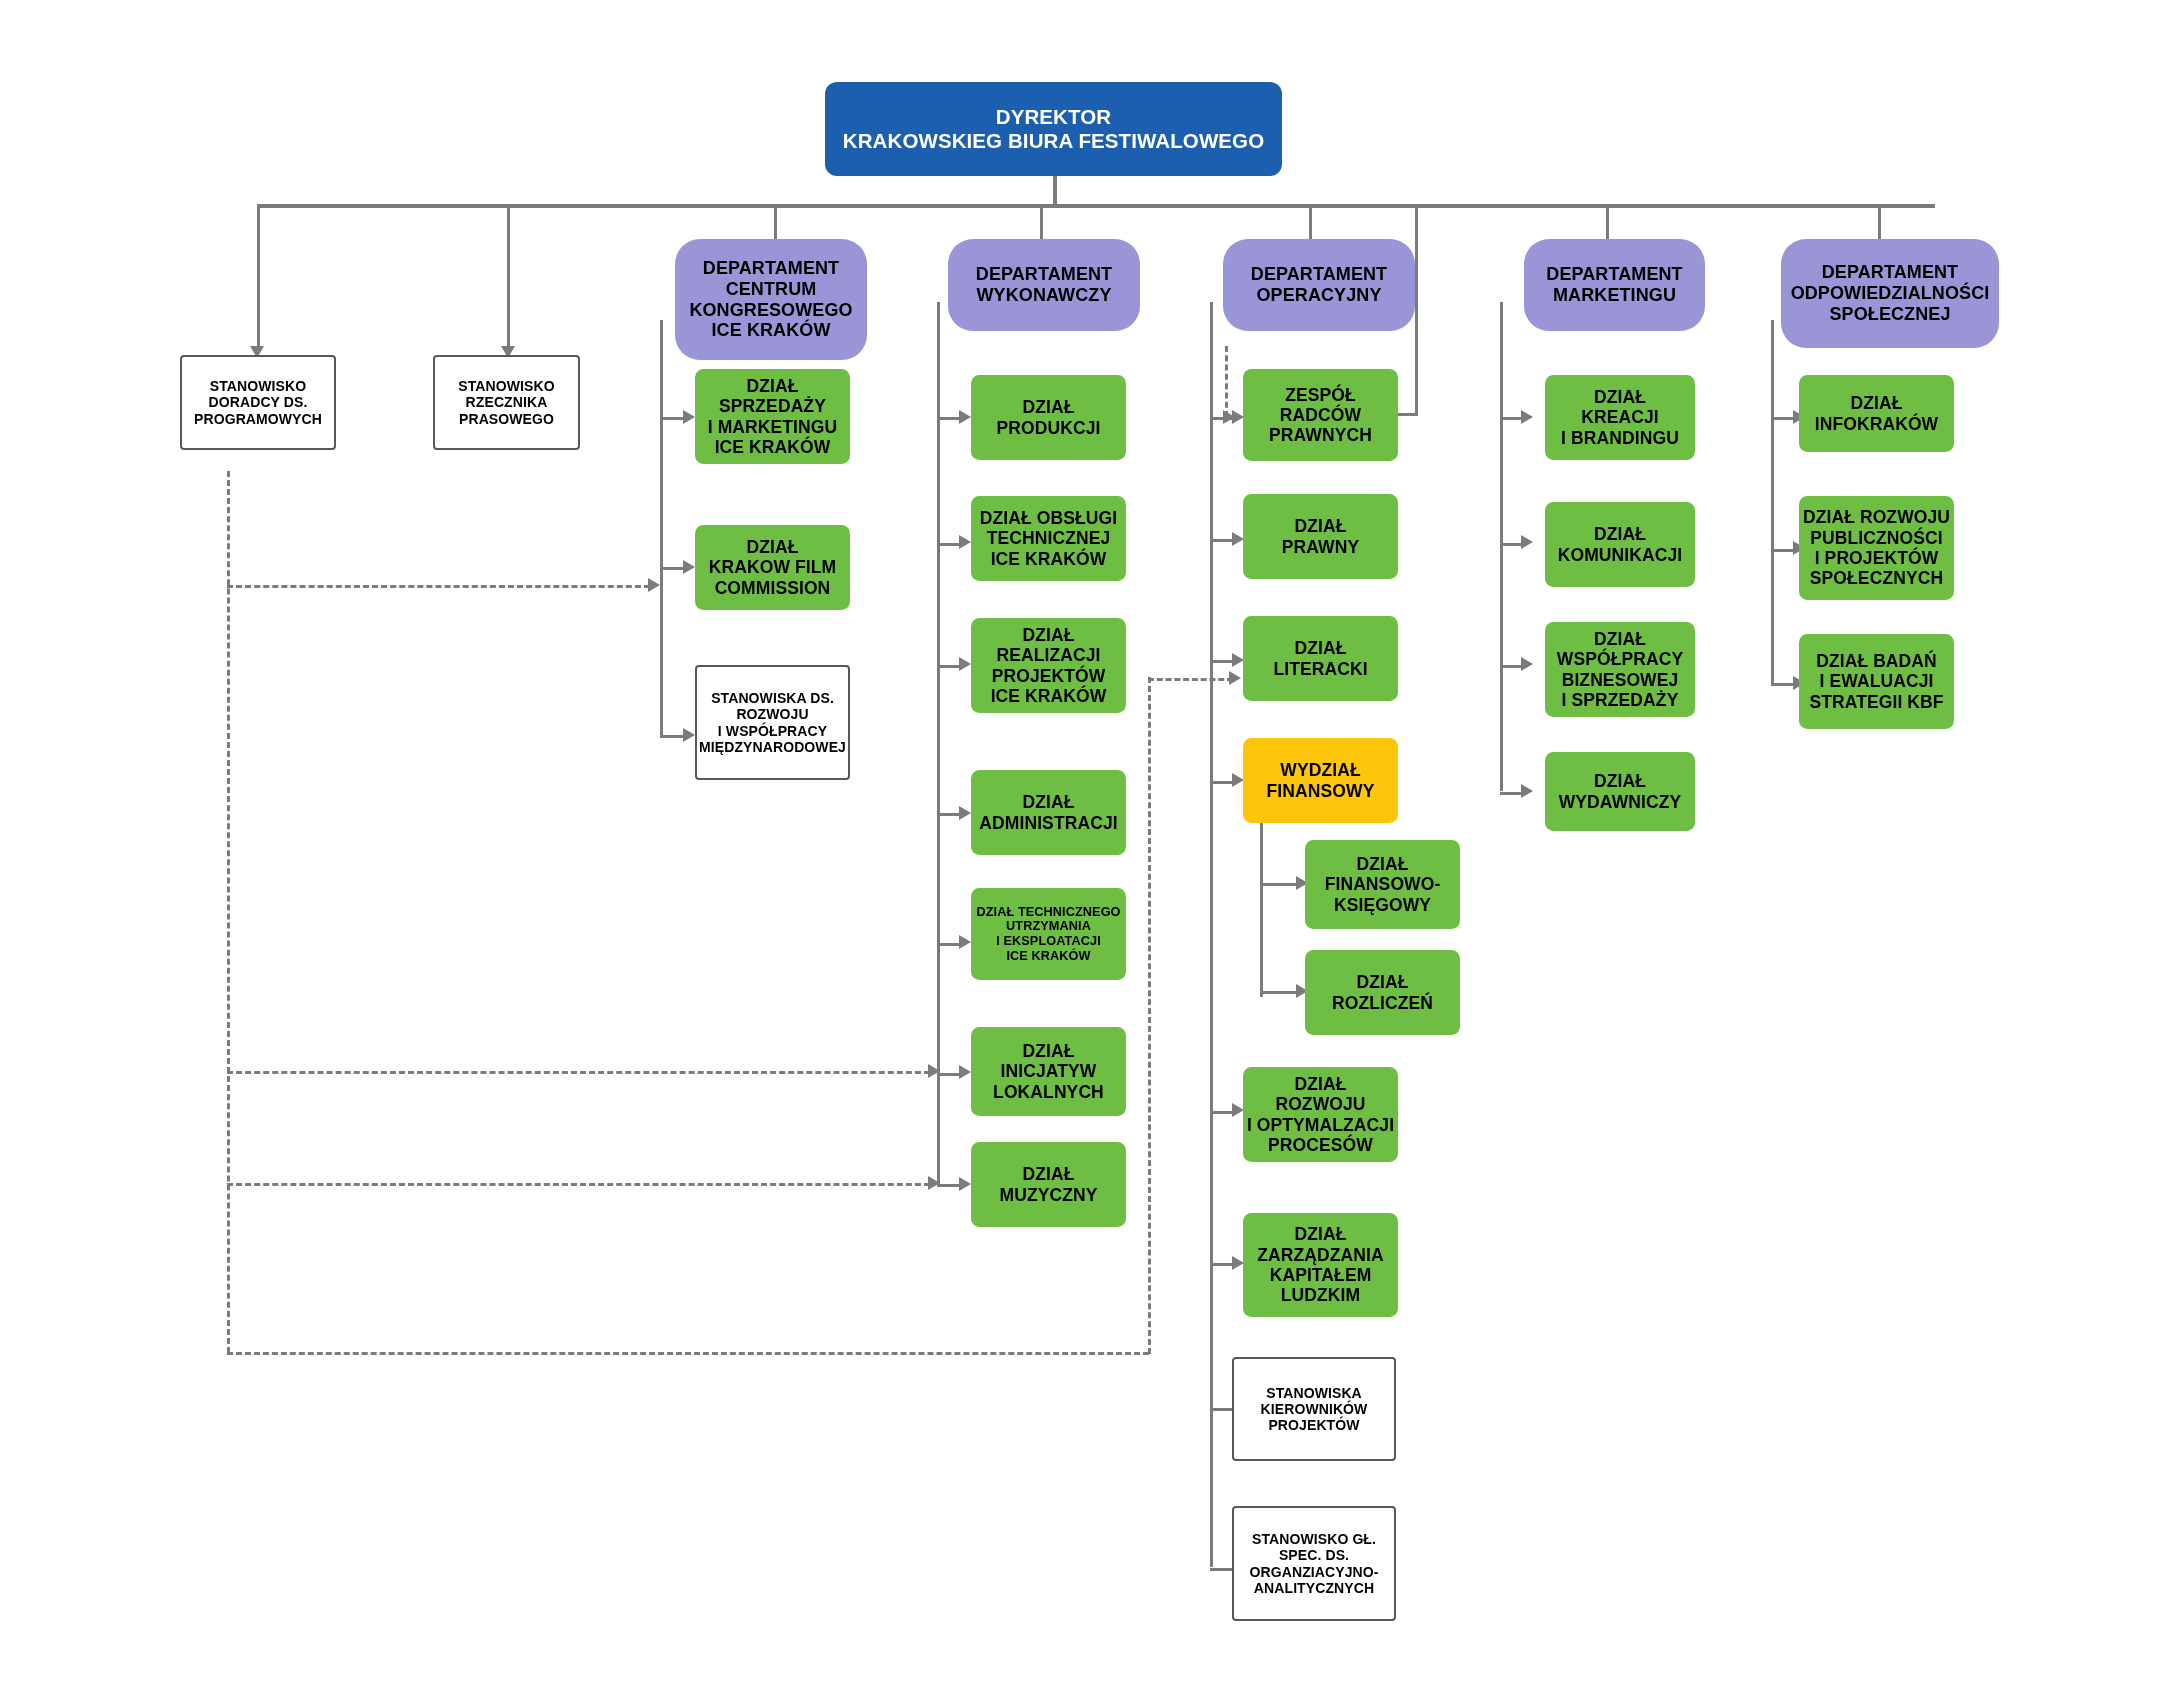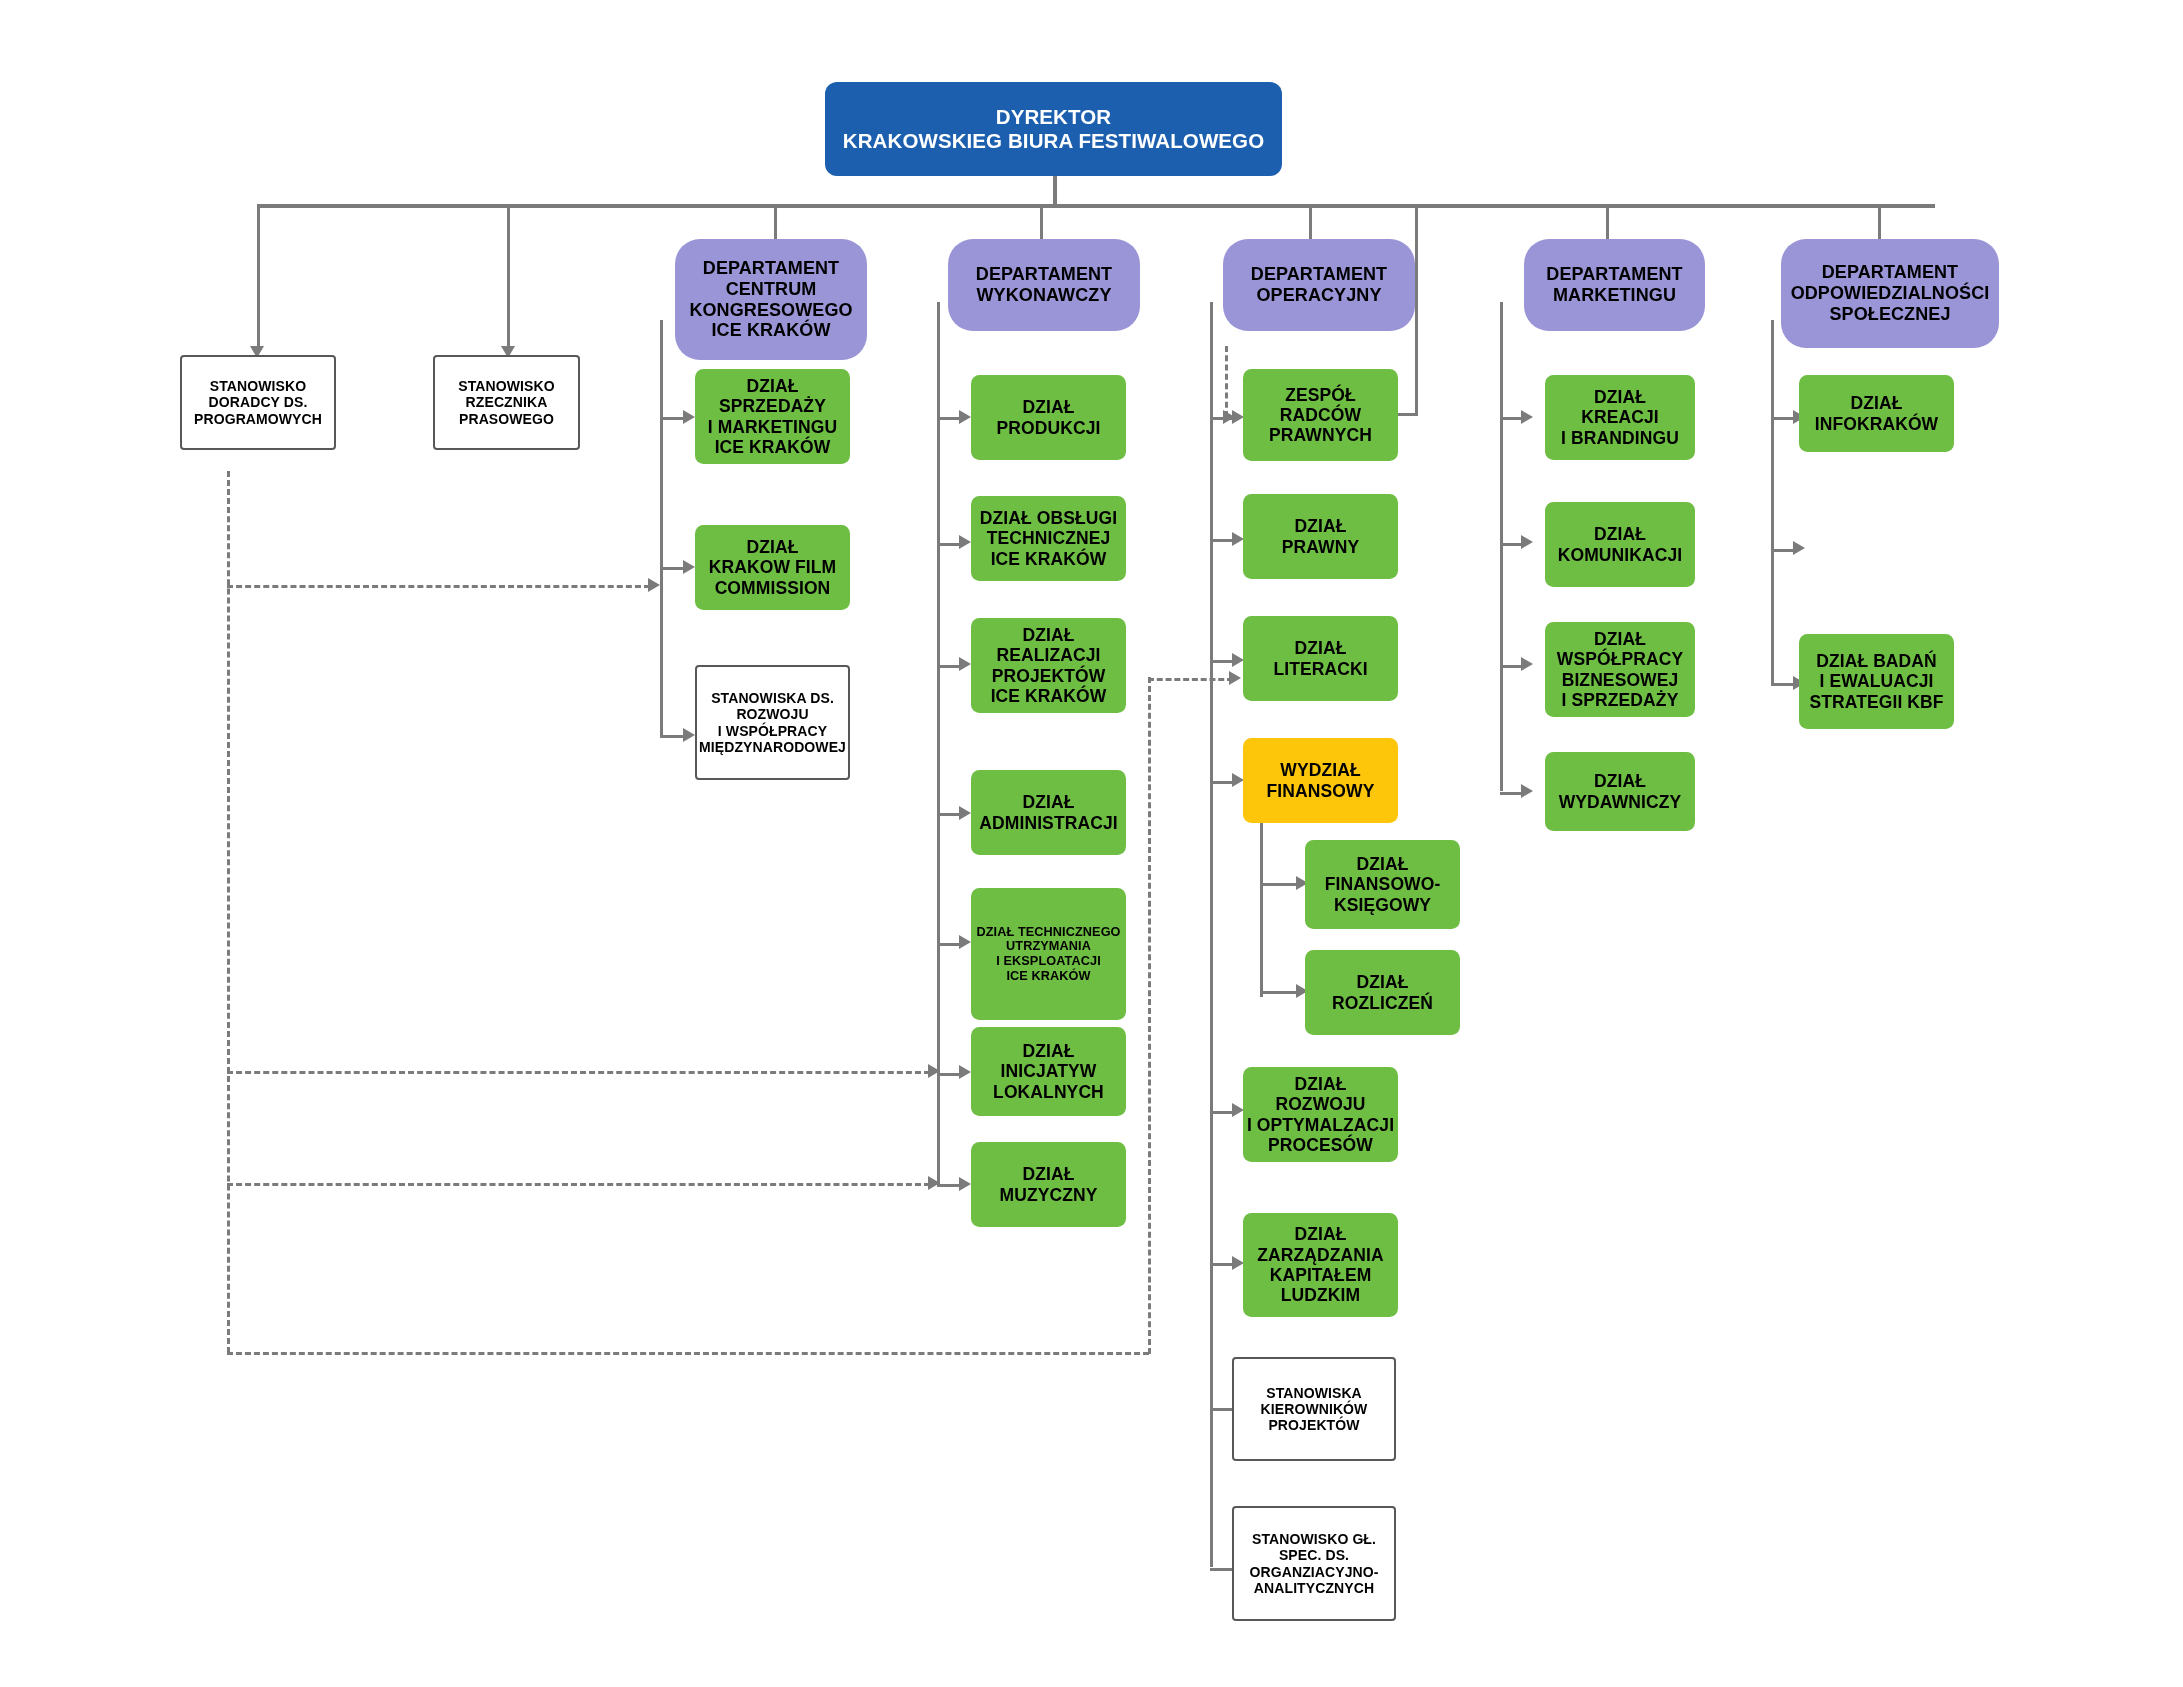--- a/index.html
+++ b/index.html
@@ -173,21 +173,21 @@
 PRODUKCJI</div>
   <div class="node n-green" style="left:955px;top:496px;width:155px;height:85px;">DZIAŁ OBSŁUGI
 TECHNICZNEJ
 ICE KRAKÓW</div>
   <div class="node n-green" style="left:955px;top:618px;width:155px;height:95px;">DZIAŁ
 REALIZACJI
 PROJEKTÓW
 ICE KRAKÓW</div>
   <div class="node n-green" style="left:955px;top:770px;width:155px;height:85px;">DZIAŁ
 ADMINISTRACJI</div>
-  <div class="node n-green small" style="left:955px;top:888px;width:155px;height:132px;">DZIAŁ TECHNICZNEGO
+  <div class="node n-green small" style="left:955px;top:888px;width:155px;height:92px;">DZIAŁ TECHNICZNEGO
 UTRZYMANIA
 I EKSPLOATACJI
 ICE KRAKÓW</div>
   <div class="node n-green" style="left:955px;top:1027px;width:155px;height:89px;">DZIAŁ
 INICJATYW
 LOKALNYCH</div>
   <div class="node n-green" style="left:955px;top:1142px;width:155px;height:85px;">DZIAŁ
 MUZYCZNY</div>
 
   <div class="node n-dept" style="left:1207px;top:239px;width:192px;height:92px;">DEPARTAMENT
@@ -234,18 +234,22 @@
 BIZNESOWEJ
 I SPRZEDAŻY</div>
   <div class="node n-green" style="left:1529px;top:752px;width:150px;height:79px;">DZIAŁ
 WYDAWNICZY</div>
 
   <div class="node n-dept" style="left:1765px;top:239px;width:218px;height:109px;">DEPARTAMENT
 ODPOWIEDZIALNOŚCI
 SPOŁECZNEJ</div>
   <div class="node n-green" style="left:1783px;top:375px;width:155px;height:77px;">DZIAŁ
 INFOKRAKÓW</div>
+  <div class="node n-green" style="left:1783px;top:496px;width:155px;height:104px;">DZIAŁ ROZWOJU
+PUBLICZNOŚCI
+I PROJEKTÓW
+SPOŁECZNYCH</div>
   <div class="node n-green" style="left:1783px;top:634px;width:155px;height:95px;">DZIAŁ BADAŃ
 I EWALUACJI
 STRATEGII KBF</div>
 
 </div>
 
 
 </body></html>

